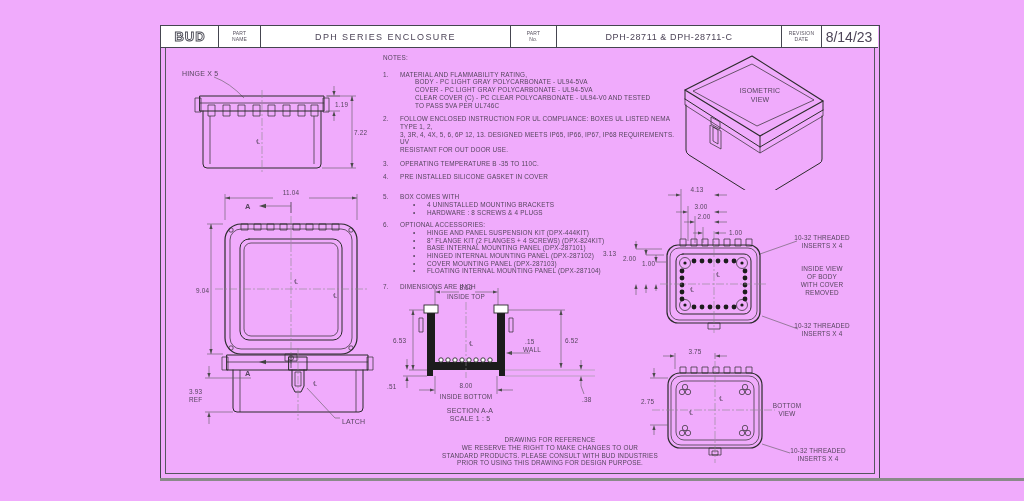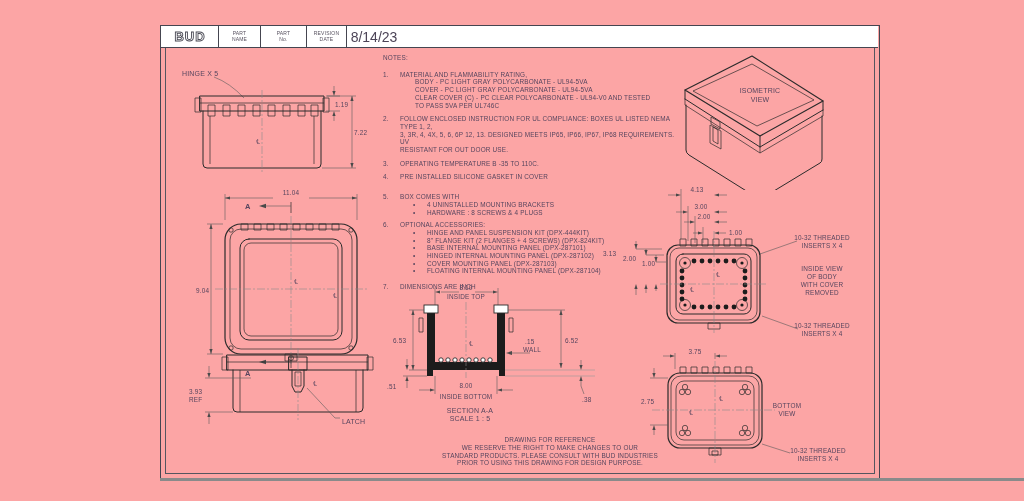--- a/index.html
+++ b/index.html
@@ -1,16 +1,16 @@
 <!DOCTYPE html>
 <html><head>
 <meta charset="utf-8">
 <style>
   html,body{margin:0;padding:0;background:#fff;}
-  #stage{position:relative;width:1024px;height:501px;background:#fca5a5;overflow:hidden;
+  #stage{position:relative;width:1024px;height:501px;background:#f0abfc;overflow:hidden;
          font-family:"Liberation Sans",sans-serif;color:#4c4457;}
   .abs{position:absolute;}
   
   .frame-outer{left:160px;top:25px;width:718px;height:452px;border:1.3px solid #454550;}
   .frame-inner{left:165px;top:29px;width:708px;height:443px;border:0.8px solid #55555f;}
   .sheet-edge{left:160px;top:478px;width:864px;height:3px;background:#8a8a8a;}
   
   .titleblock{left:161px;top:26px;width:717px;height:21px;display:flex;background:#fff;
               border-bottom:1px solid #454550;font-size:9px;}
   .tb-cell{border-right:1px solid #454550;display:flex;align-items:center;justify-content:center;
@@ -58,23 +58,29 @@
   <div class="abs titleblock">
     <div class="tb-cell" style="width:58px">
       <svg width="54" height="19">
         <text x="27" y="14" text-anchor="middle" style="font-size:13px;font-weight:bold;fill:#fff;stroke:#4a4a55;stroke-width:0.9;letter-spacing:1px">BUD</text>
       </svg>
     </div>
     <div class="tb-cell tb-lbl" style="width:42px">
       <span>PART</span>
       <span>NAME</span>
     </div>
+    <div class="tb-cell tb-big" style="width:250px">
+      <span>DPH SERIES ENCLOSURE</span>
+    </div>
     <div class="tb-cell tb-lbl" style="width:46px">
       <span>PART</span>
       <span>No.</span>
+    </div>
+    <div class="tb-cell tb-num" style="width:225px">
+      <span>DPH-28711 &amp; DPH-28711-C</span>
     </div>
     <div class="tb-cell tb-lbl" style="width:40px">
       <span>REVISION</span>
       <span>DATE</span>
     </div>
     <div class="tb-cell tb-date" style="width:54px;border-right:none">
       <span>8/14/23</span>
     </div>
   </div>
 

